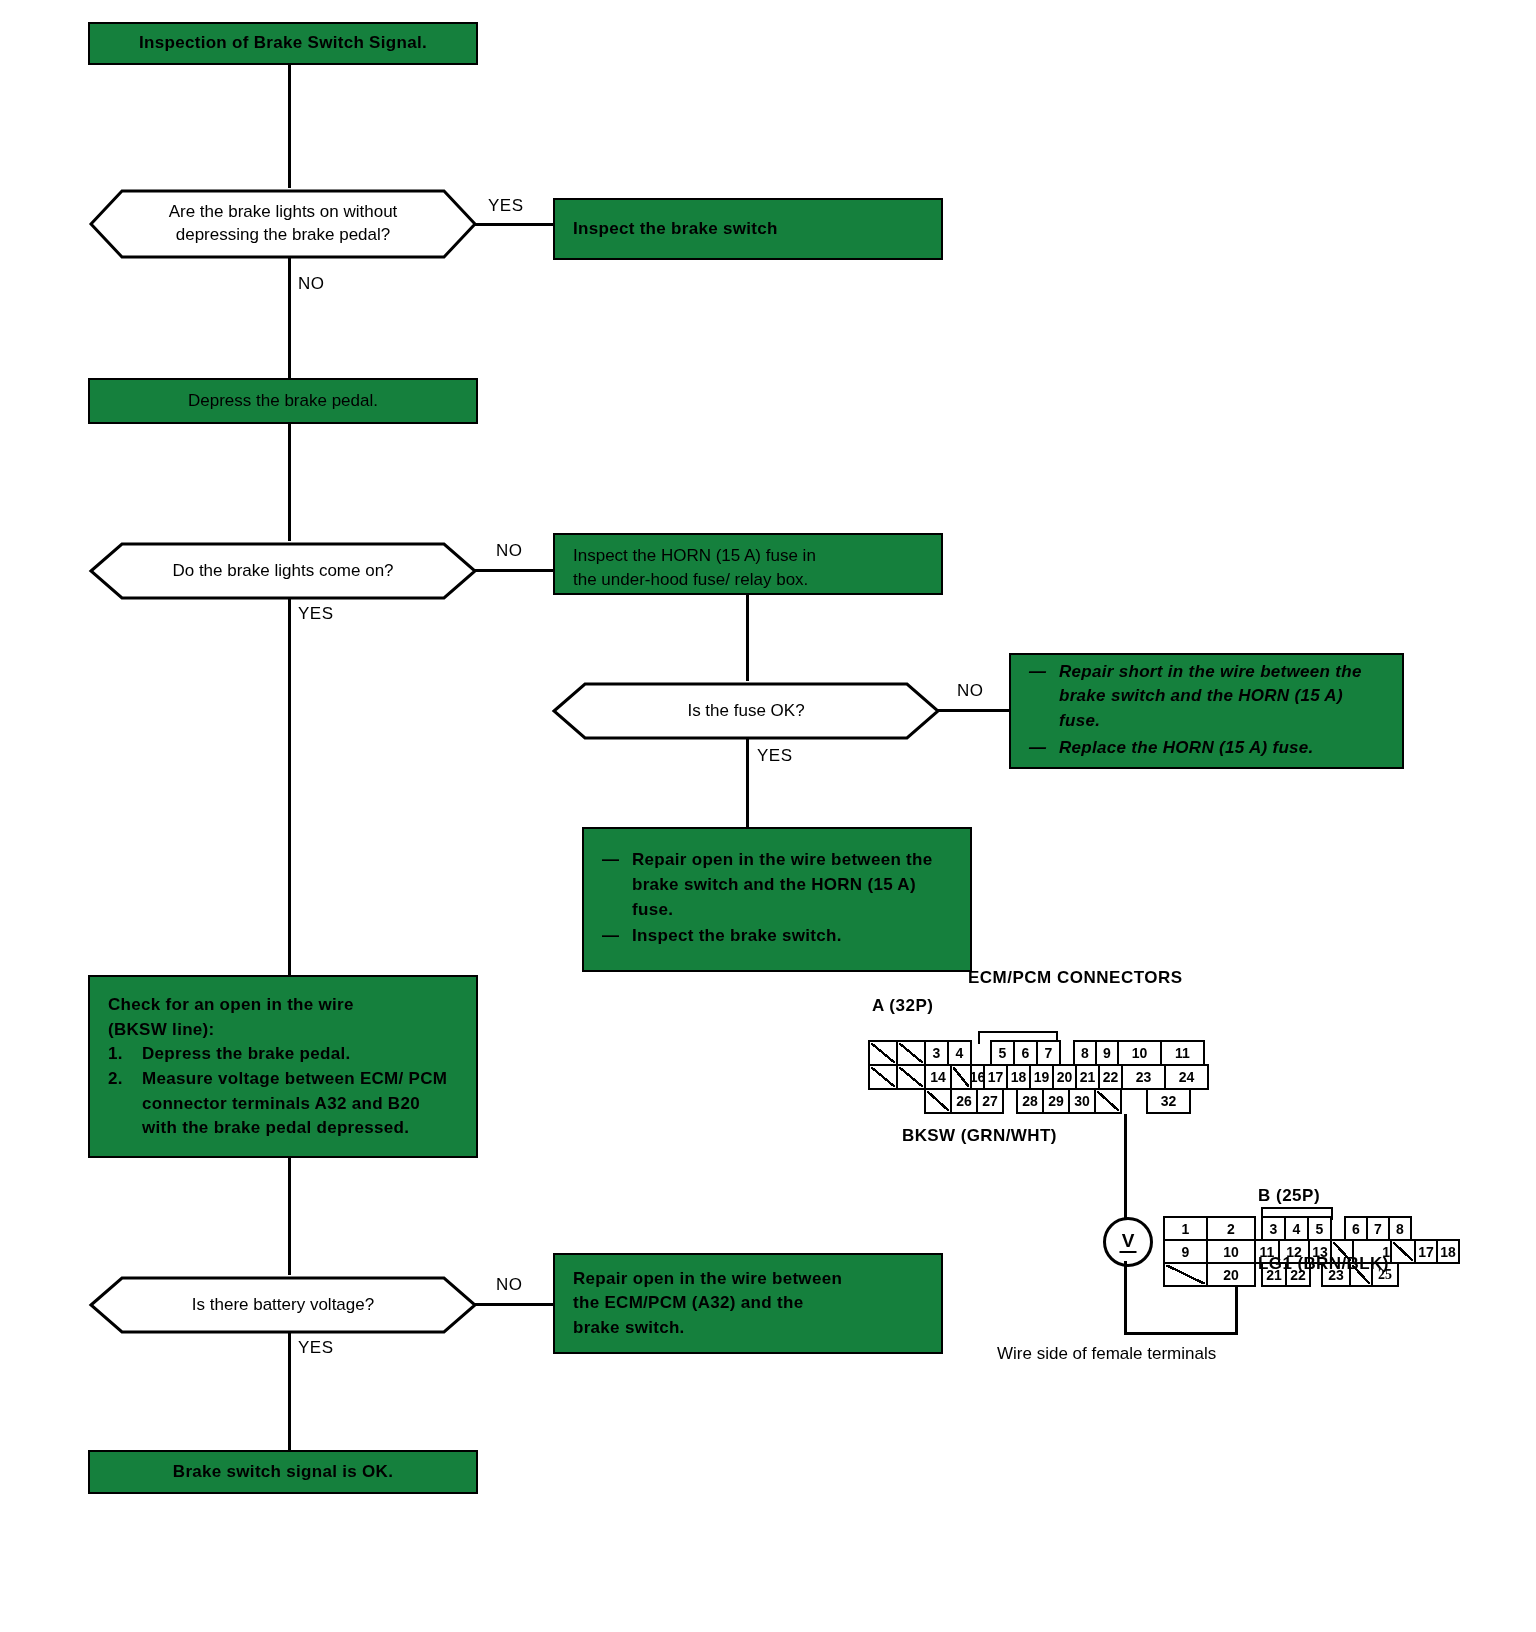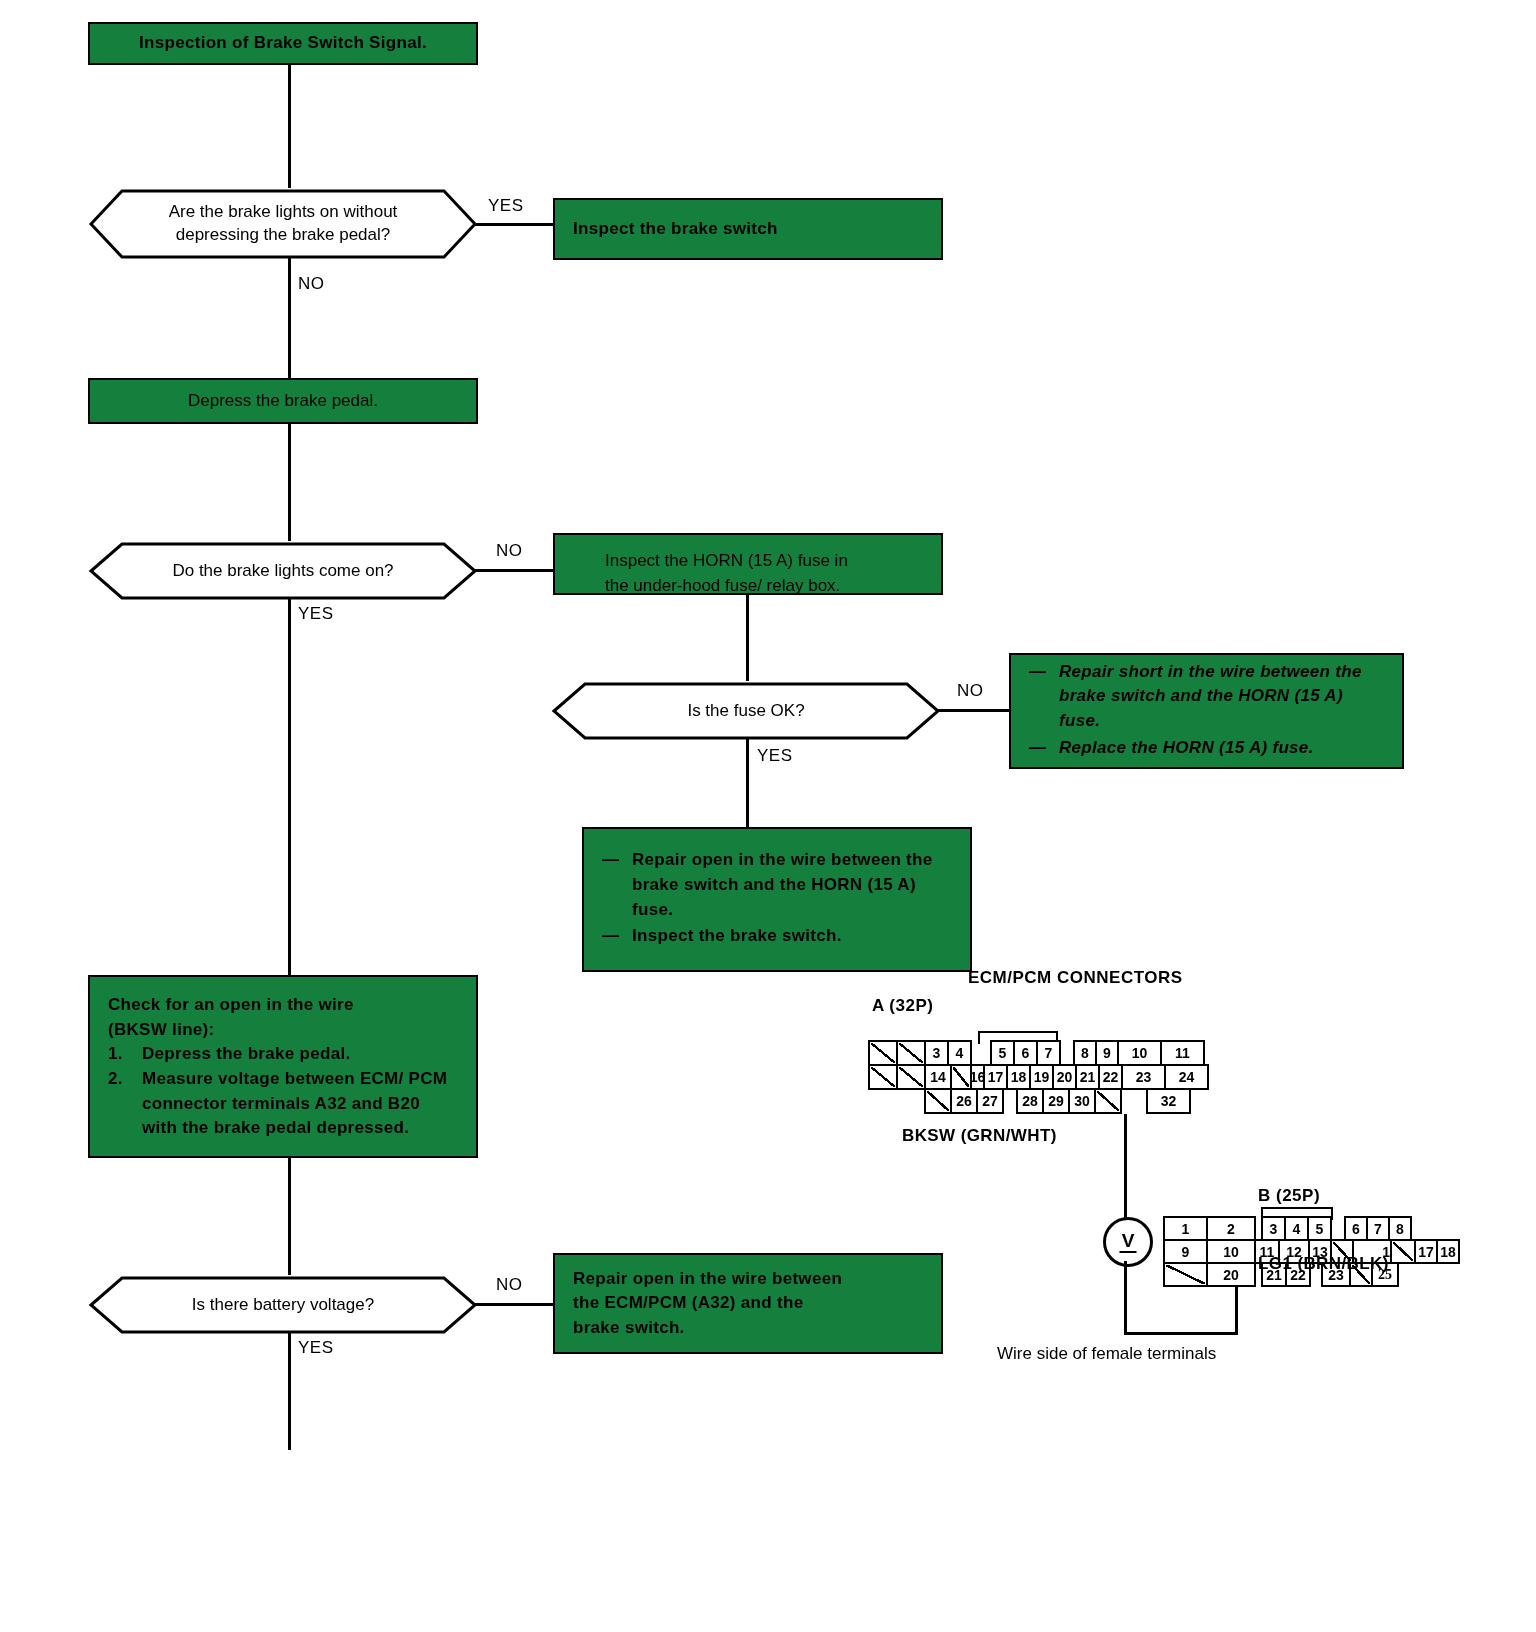--- a/index.html
+++ b/index.html
@@ -100,21 +100,21 @@
     <svg width="390" height="60" viewBox="0 0 390 60">
       <polygon points="3,30 34,3 356,3 387,30 356,57 34,57" fill="#fff" stroke="#000" stroke-width="3"></polygon>
     </svg>
     <div class="label">Do the brake lights come on?</div>
   </div>
 
   <div class="line hline" style="left:475px;top:569px;width:79px;"></div>
   <div class="branchlbl" style="left:496px;top:541px;">NO</div>
 
   <div class="node" style="left:553px;top:533px;width:390px;height:62px;">
-    <div class="txt" style="flex-direction:column;align-items:flex-start;justify-content:flex-start;margin-left:32px;">
+    <div class="txt" style="flex-direction:column;align-items:flex-start;justify-content:flex-end;">
       <div class="boxtext" style="padding-bottom:0;">
         <div>Inspect the HORN (15 A) fuse in</div>
         <div>the under-hood fuse/ relay box.</div>
       </div>
     </div>
   </div>
 
   <div class="line vline" style="left:288px;top:599px;height:376px;"></div>
   <div class="branchlbl" style="left:298px;top:604px;">YES</div>
 
@@ -192,20 +192,25 @@
         <div>Repair open in the wire between</div>
         <div>the ECM/PCM (A32) and the</div>
         <div>brake switch.</div>
       </div>
     </div>
   </div>
 
   <div class="line vline" style="left:288px;top:1333px;height:117px;"></div>
   <div class="branchlbl" style="left:298px;top:1338px;">YES</div>
 
+  <div class="node center" style="left:88px;top:1450px;width:390px;height:44px;">
+    <div class="txt">
+        <div class="boxtext bold" style="width:100%;text-align:center;">Brake switch signal is OK.</div>
+      </div>
+  </div>
 
   <div class="conn-title" style="left:968px;top:968px;">ECM/PCM CONNECTORS</div>
 
   <div class="conn-title" style="left:872px;top:996px;">A (32P)</div>
 
   <div class="conn" style="left:868px;top:1040px;">
 
     <div class="tab" style="left:110px;top:-9px;width:76px;height:11px;"></div>
 
     <div class="cellrow" style="left:0px;top:0px;">

